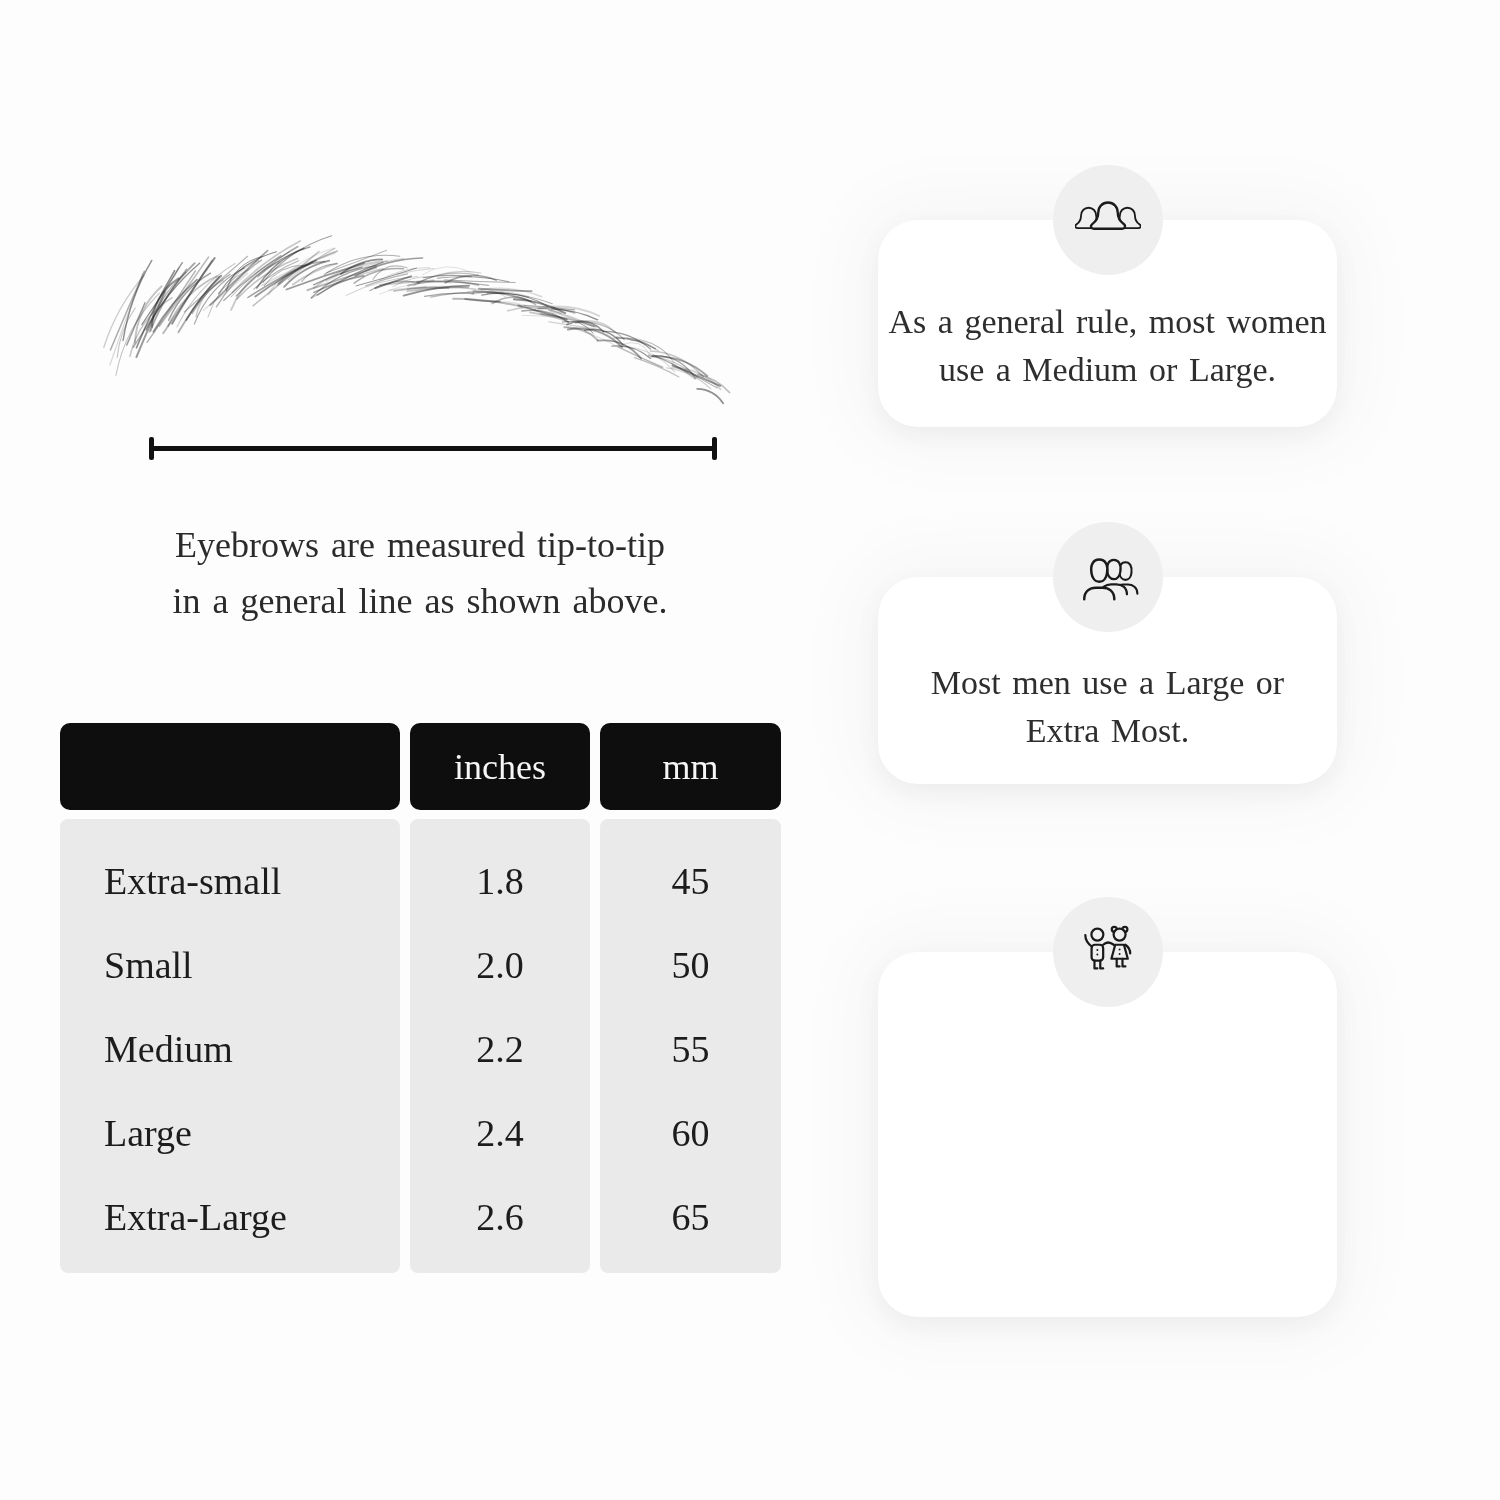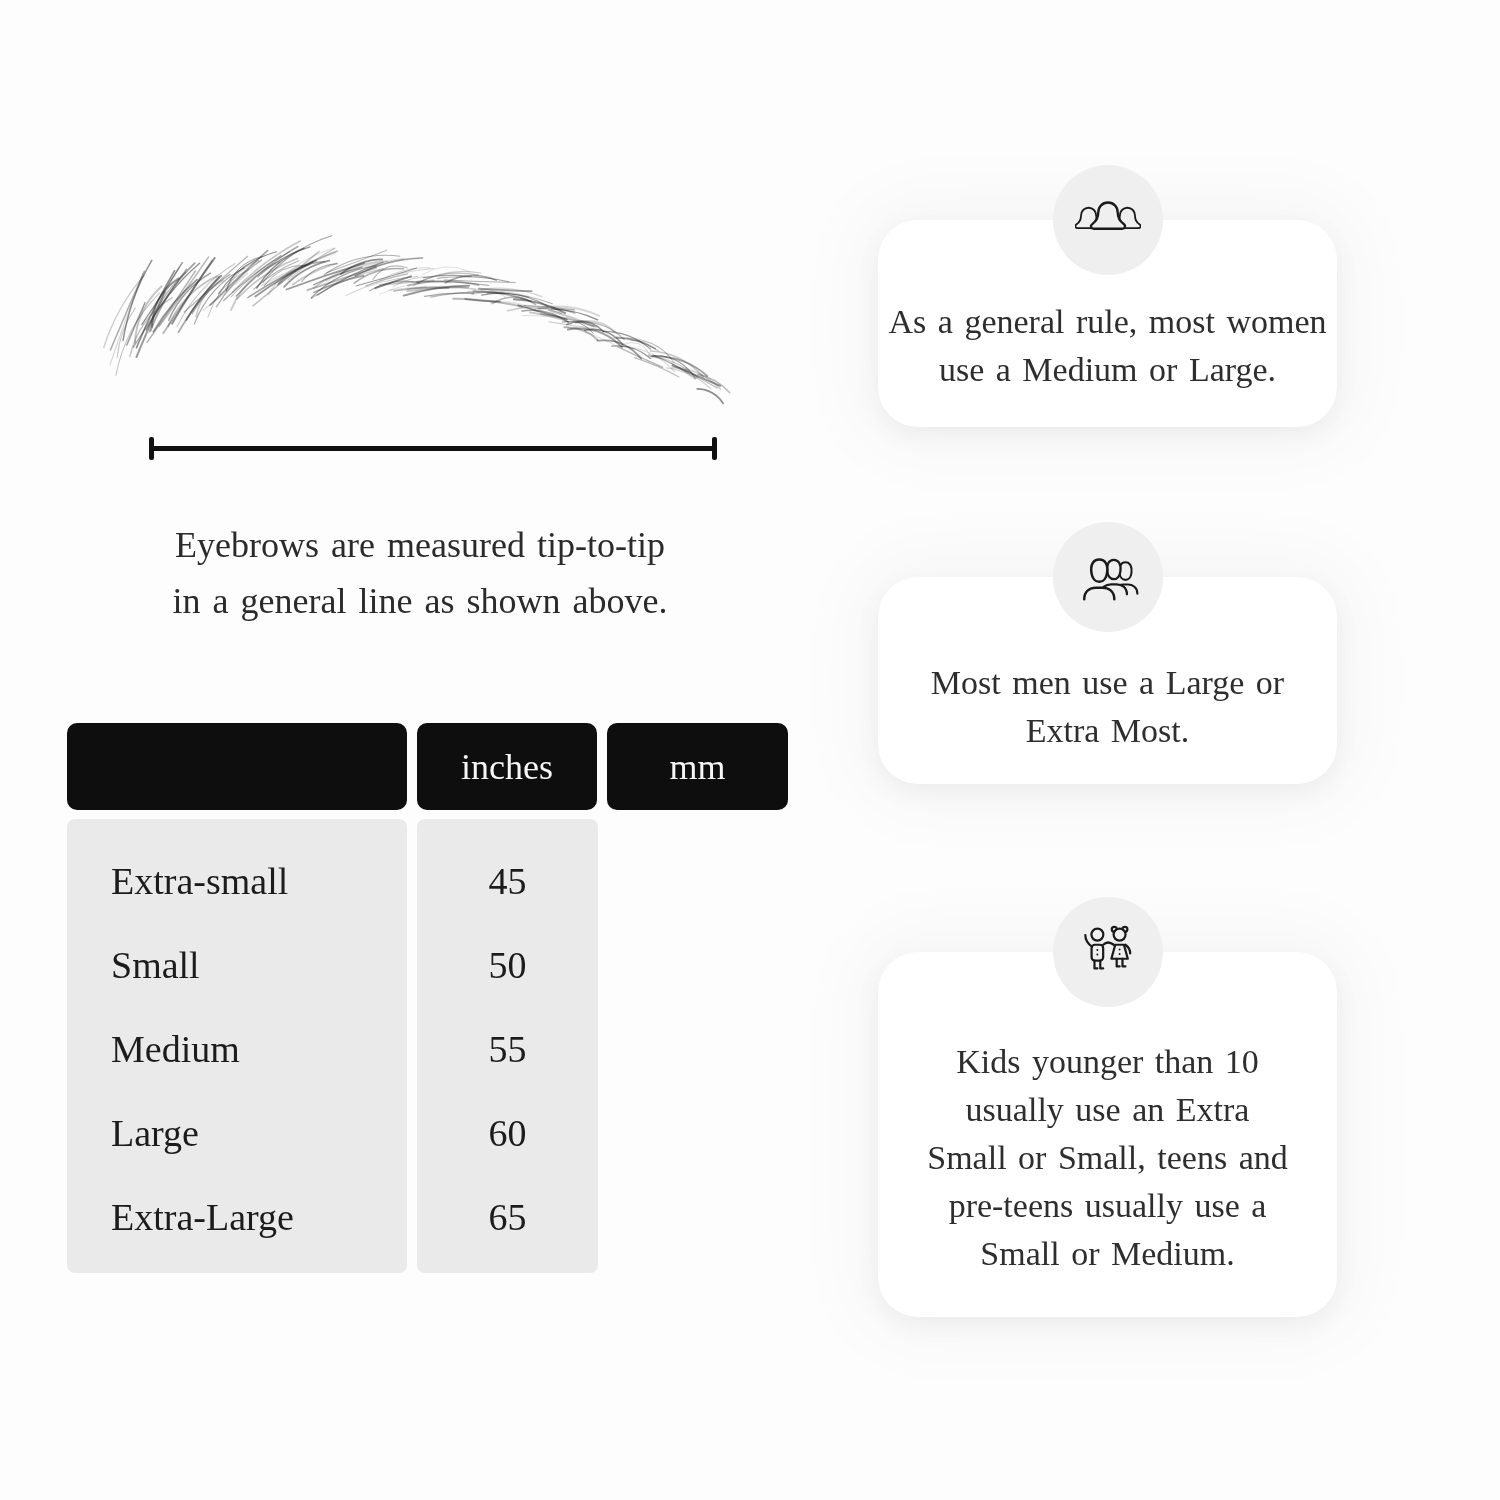--- a/index.html
+++ b/index.html
@@ -20,21 +20,21 @@
     background:var(--line_color,#111111);border-radius:2px;
   }
   .mline::before{left:-2px;}
   .mline::after{right:-2px;}
   .caption{
     position:absolute;left:60px;top:517px;width:720px;
     text-align:center;font-size:36px;line-height:56px;
     color:#2b2b2b;word-spacing:3px;font-family:Liberation Serif, serif;
   }
   
-  .sizetable{position:absolute;left:67px;top:723px;width:721px;}
+  .sizetable{position:absolute;left:60px;top:723px;width:721px;}
   .thead{display:flex;gap:10px;}
   .th{
     height:87px;background:var(--table_header_bg,#0e0e0e);
     border-radius:10px;color:var(--table_header_text,#f6f6f6);
     font-size:36px;display:flex;align-items:center;justify-content:center;
   }
   .tbody{display:flex;gap:10px;margin-top:9px;}
   .tcol{
     background:var(--table_body_bg,#eaeaea);border-radius:8px;
     padding:20px 0 14px 0;
@@ -254,20 +254,27 @@
       <div class="th w-mm">mm</div>
     </div>
     <div class="tbody">
       <div class="tcol tcol-size w-size">
         <div class="cell">Extra-small</div>
         <div class="cell">Small</div>
         <div class="cell">Medium</div>
         <div class="cell">Large</div>
         <div class="cell">Extra-Large</div>
       </div>
+      <div class="tcol tcol-inches w-inches">
+        <div class="cell">1.8</div>
+        <div class="cell">2.0</div>
+        <div class="cell">2.2</div>
+        <div class="cell">2.4</div>
+        <div class="cell">2.6</div>
+      </div>
       <div class="tcol tcol-mm w-mm">
         <div class="cell">45</div>
         <div class="cell">50</div>
         <div class="cell">55</div>
         <div class="cell">60</div>
         <div class="cell">65</div>
       </div>
     </div>
   </div>
 
@@ -340,22 +347,15 @@
 
           <g fill="#1a1a1a" stroke="none">
             <circle cx="21" cy="27" r="1"></circle>
               <circle cx="21" cy="31.5" r="1"></circle>
             <circle cx="44" cy="26.5" r="1"></circle>
               <circle cx="44" cy="31" r="1"></circle>
           </g>
         </g>
       </svg>
     </div>
-    <div class="card-text">
-      <div>Kids younger than 10</div>
-      <div>usually use an Extra</div>
-      <div>Small or Small, teens and</div>
-      <div>pre-teens usually use a</div>
-      <div>Small or Medium.</div>
-    </div>
   </div>
 
 </div>
 
 </body></html>

